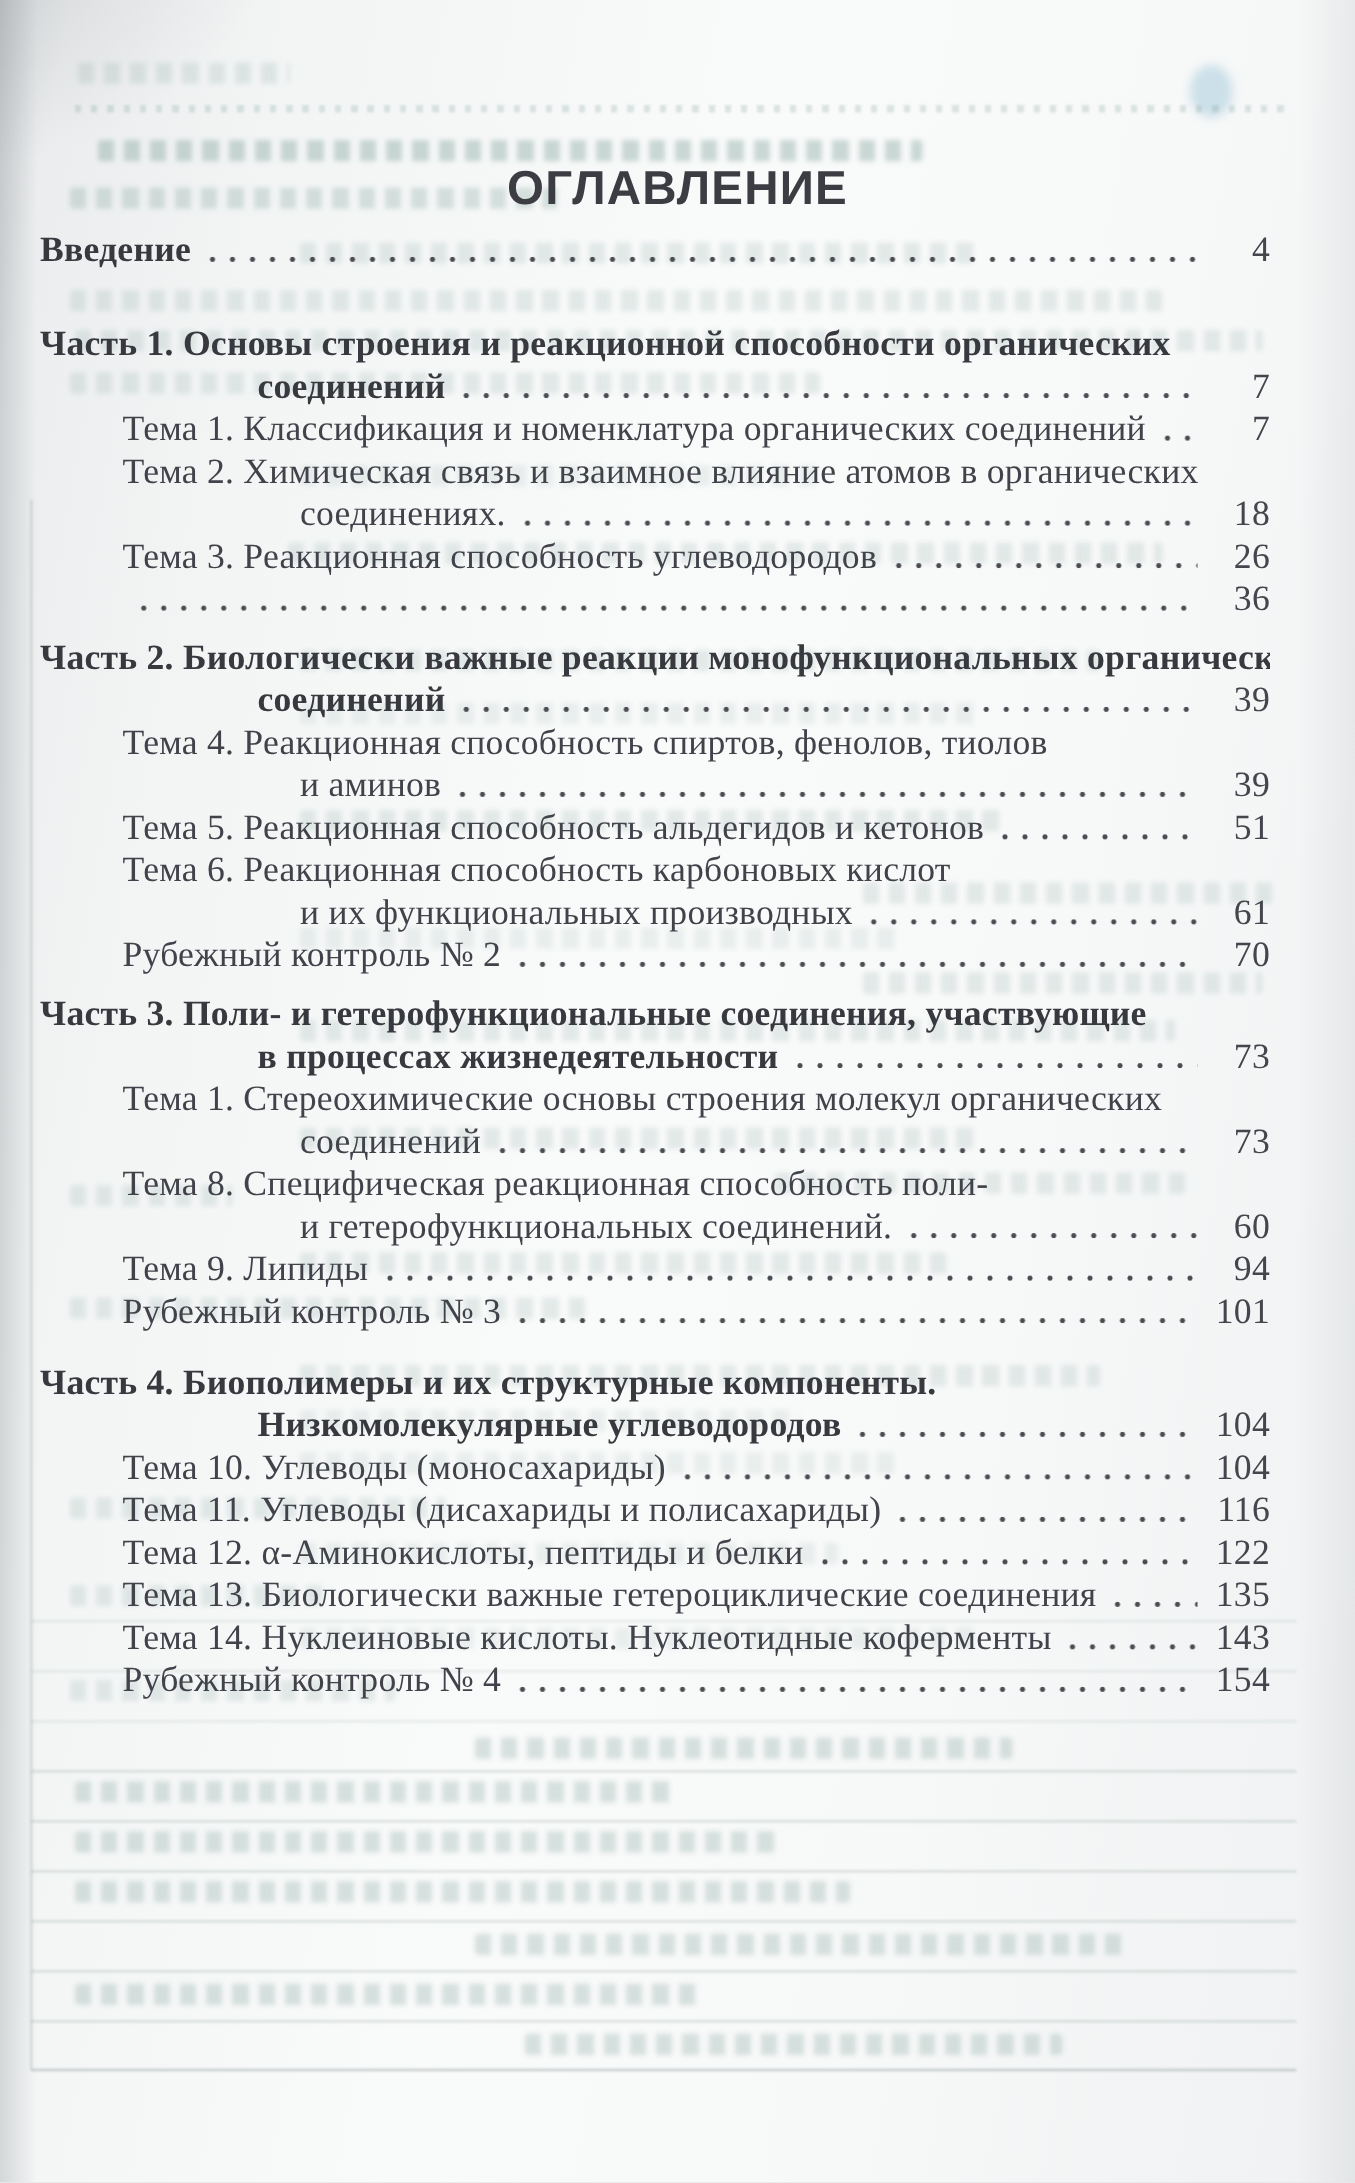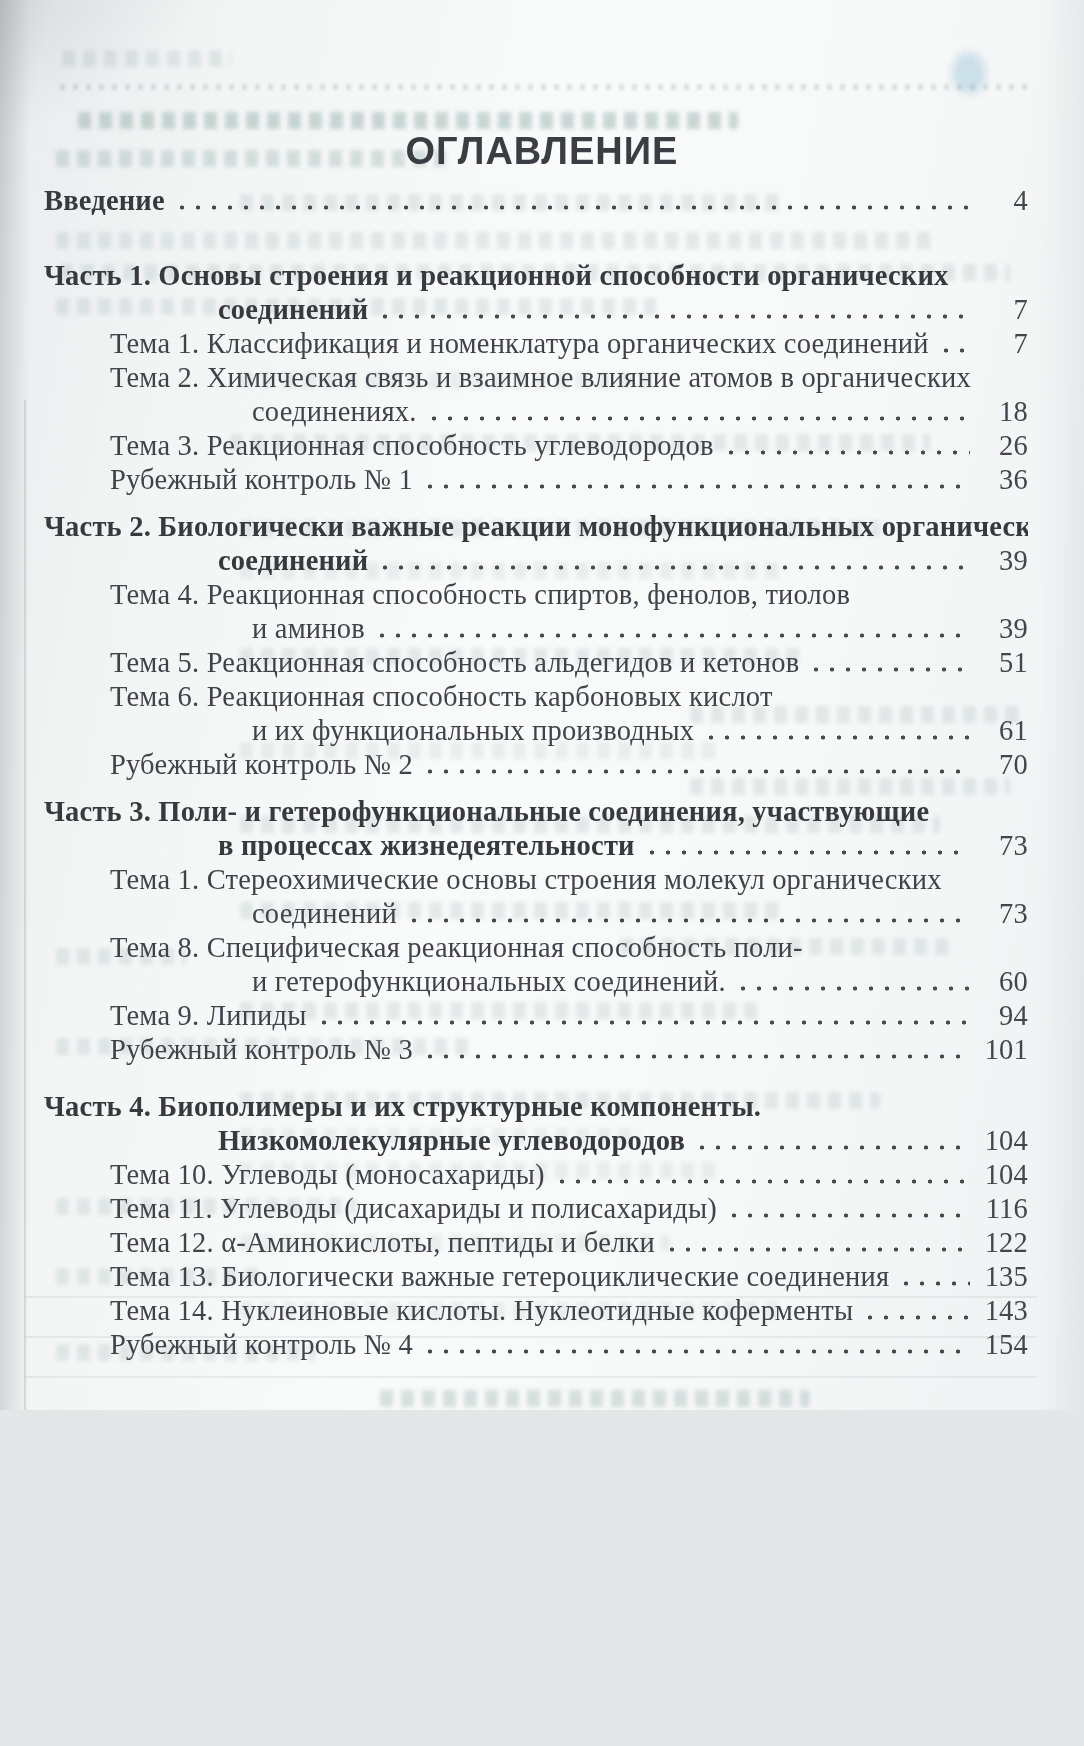--- a/index.html
+++ b/index.html
@@ -1,18 +1,18 @@
 <!DOCTYPE html>
 <html lang="ru"><head>
 <meta charset="utf-8">
 <style>
   html,body{margin:0;padding:0;background:#e4e6e8;}
   .page{
     position:relative;
-    width:1084px;height:1410px;
+    width:1084px;height:1746px;
     overflow:hidden;
     background:linear-gradient(100deg,#dcdfe1 0%,#ebedee 4%,#f3f5f5 18%,#f9fafa 45%,#f7f8f8 70%,#eff1f2 100%);
     font-family:"Liberation Serif","DejaVu Serif",serif;
   }
   
   .shade-left{position:absolute;left:0;top:0;width:30px;height:100%;
     background:linear-gradient(to right,rgba(100,106,112,.22),rgba(100,106,112,0));}
   .shade-corner{position:absolute;left:0;top:0;width:420px;height:320px;
     background:radial-gradient(420px 300px at -70px -70px,rgba(90,95,100,.20),rgba(90,95,100,0) 70%);}
   .shade-right{position:absolute;right:0;top:0;width:46px;height:100%;
@@ -21,21 +21,21 @@
   
   .title{
     position:absolute;top:130px;left:0;width:100%;margin:0;
     text-align:center;
     font-family:"Liberation Sans","DejaVu Sans",sans-serif;
     font-weight:bold;font-size:38px;letter-spacing:1px;
     color:#3c3c43;
   }
 
   
-  .toc{position:absolute;left:42px;top:184px;width:986px;}
+  .toc{position:absolute;left:30px;top:184px;width:986px;}
   .row{display:flex;align-items:baseline;height:34px;line-height:34px;
     font-size:28.5px;color:#42424b;letter-spacing:.2px;}
   .row.bold{font-weight:bold;color:#38383f;}
   .root{padding-left:2px;}
   .tema{padding-left:68px;}
   .part-cont{padding-left:176px;}
   .tema-cont{padding-left:210px;}
   .lbl{white-space:nowrap;flex:0 1 auto;overflow:hidden;}
   .leader{flex:1 1 12px;min-width:12px;align-self:flex-end;height:7px;
     margin:0 8px 7px 9px;
@@ -145,21 +145,20 @@
         <span class="lbl">соединениях.</span>
         <span class="leader"></span>
         <span class="pnum">18</span>
       </div>
       <div class="row tema">
         <span class="lbl">Тема 3. Реакционная способность углеводородов</span>
         <span class="leader"></span>
         <span class="pnum">26</span>
       </div>
       <div class="row tema">
-        <span class="lbl">Рубежный контроль № 1</span>
         <span class="leader"></span>
         <span class="pnum">36</span>
       </div>
       <div class="row root bold" style="margin-top: 13px;">
         <span class="lbl">Часть 2. Биологически важные реакции монофункциональных органических</span>
       </div>
       <div class="row part-cont bold">
         <span class="lbl">соединений</span>
         <span class="leader"></span>
         <span class="pnum">39</span>

